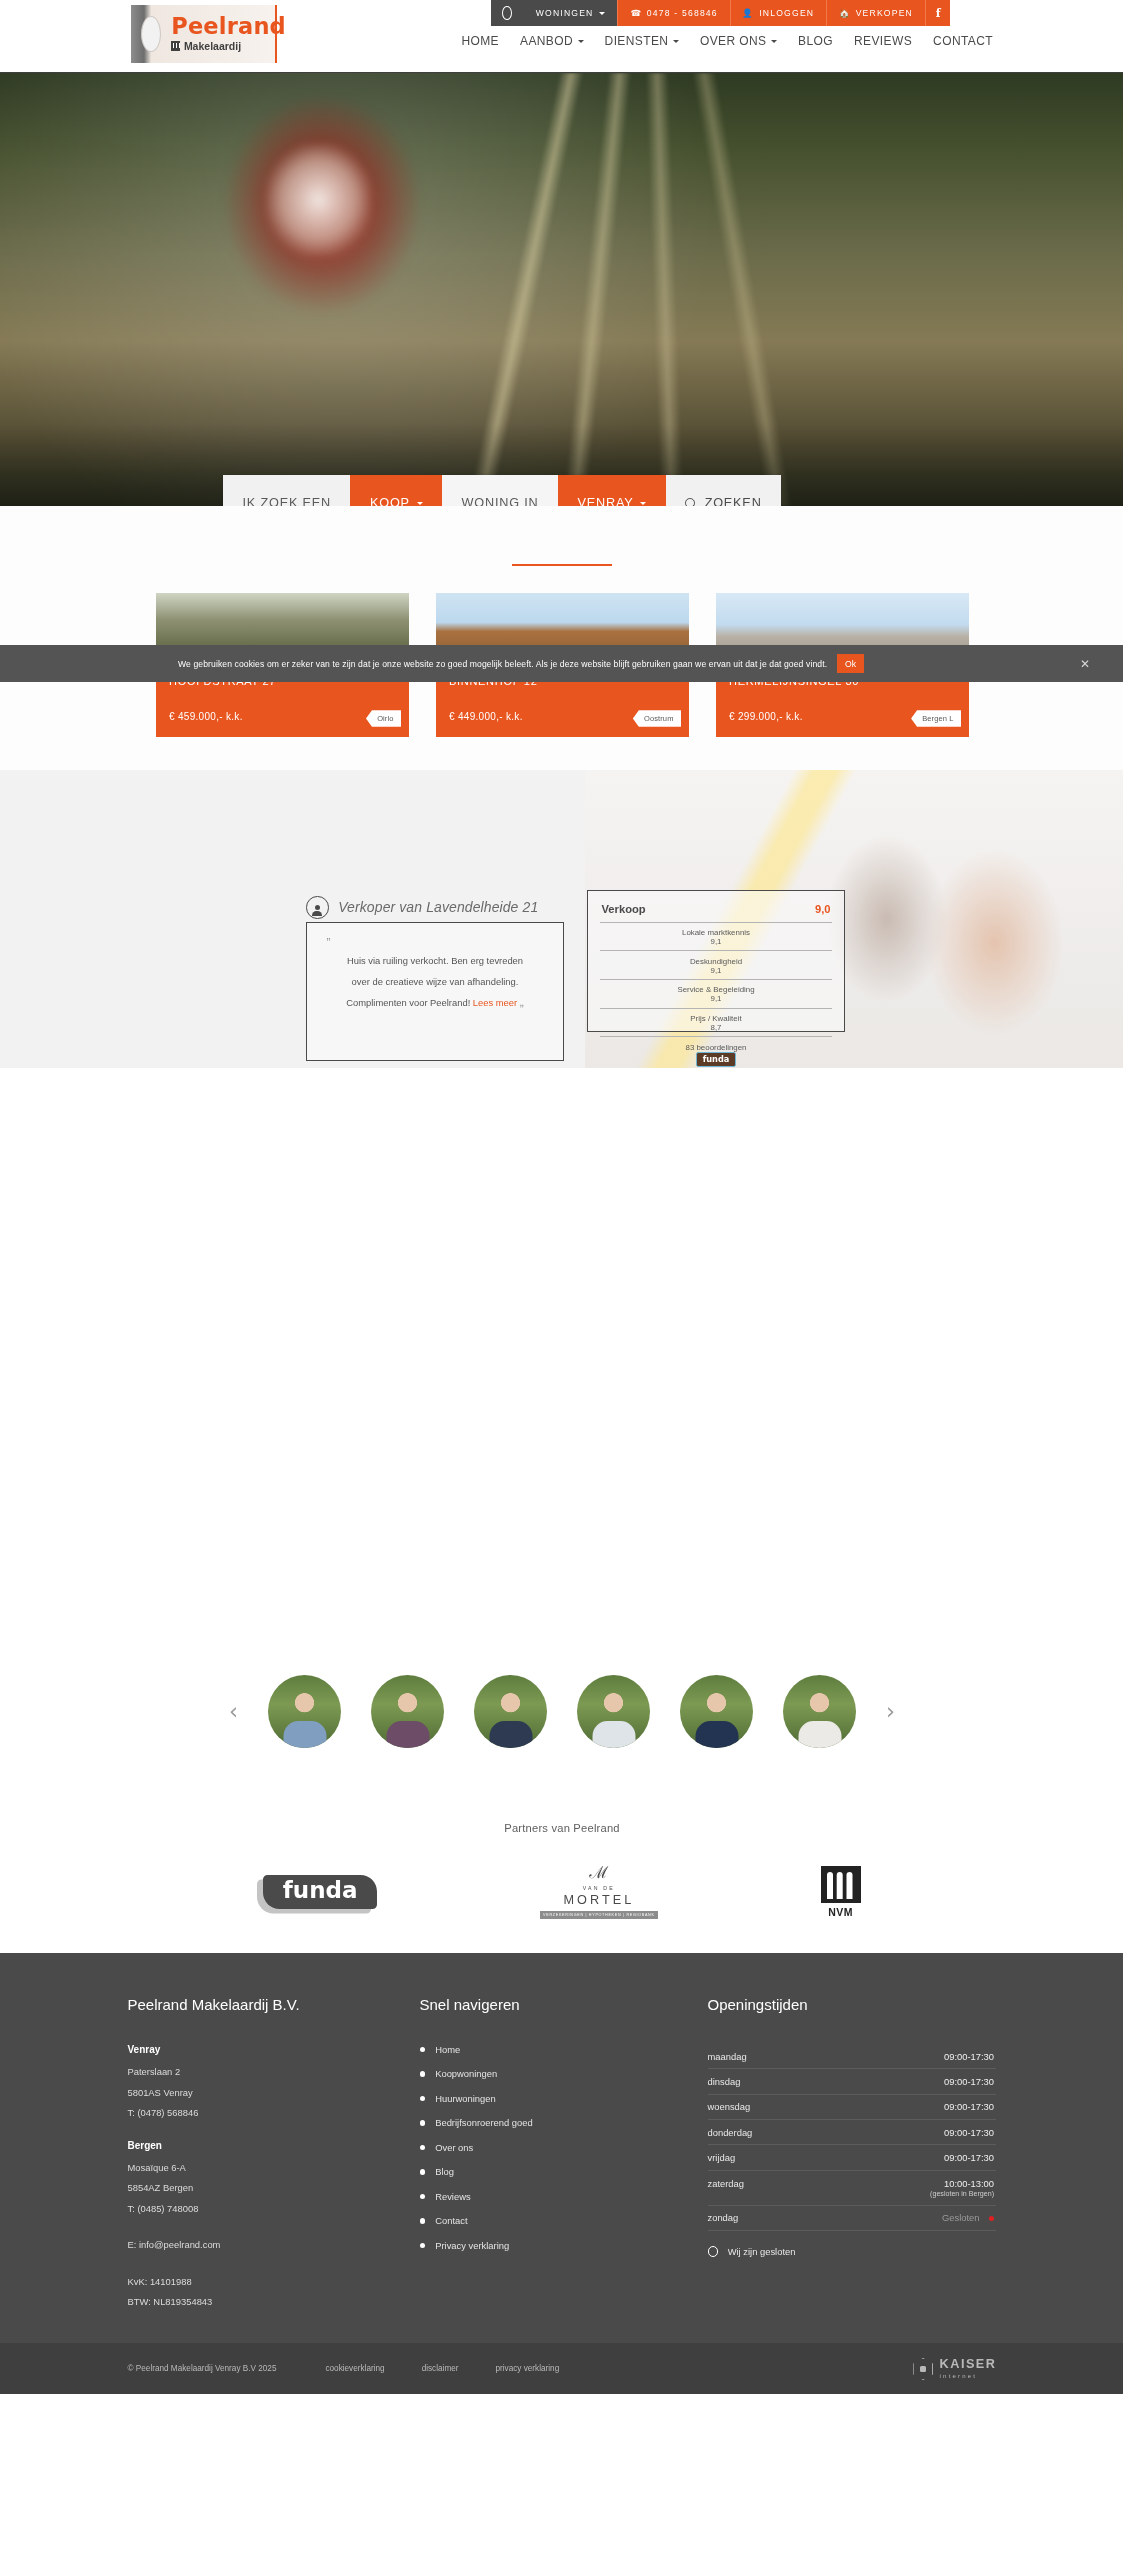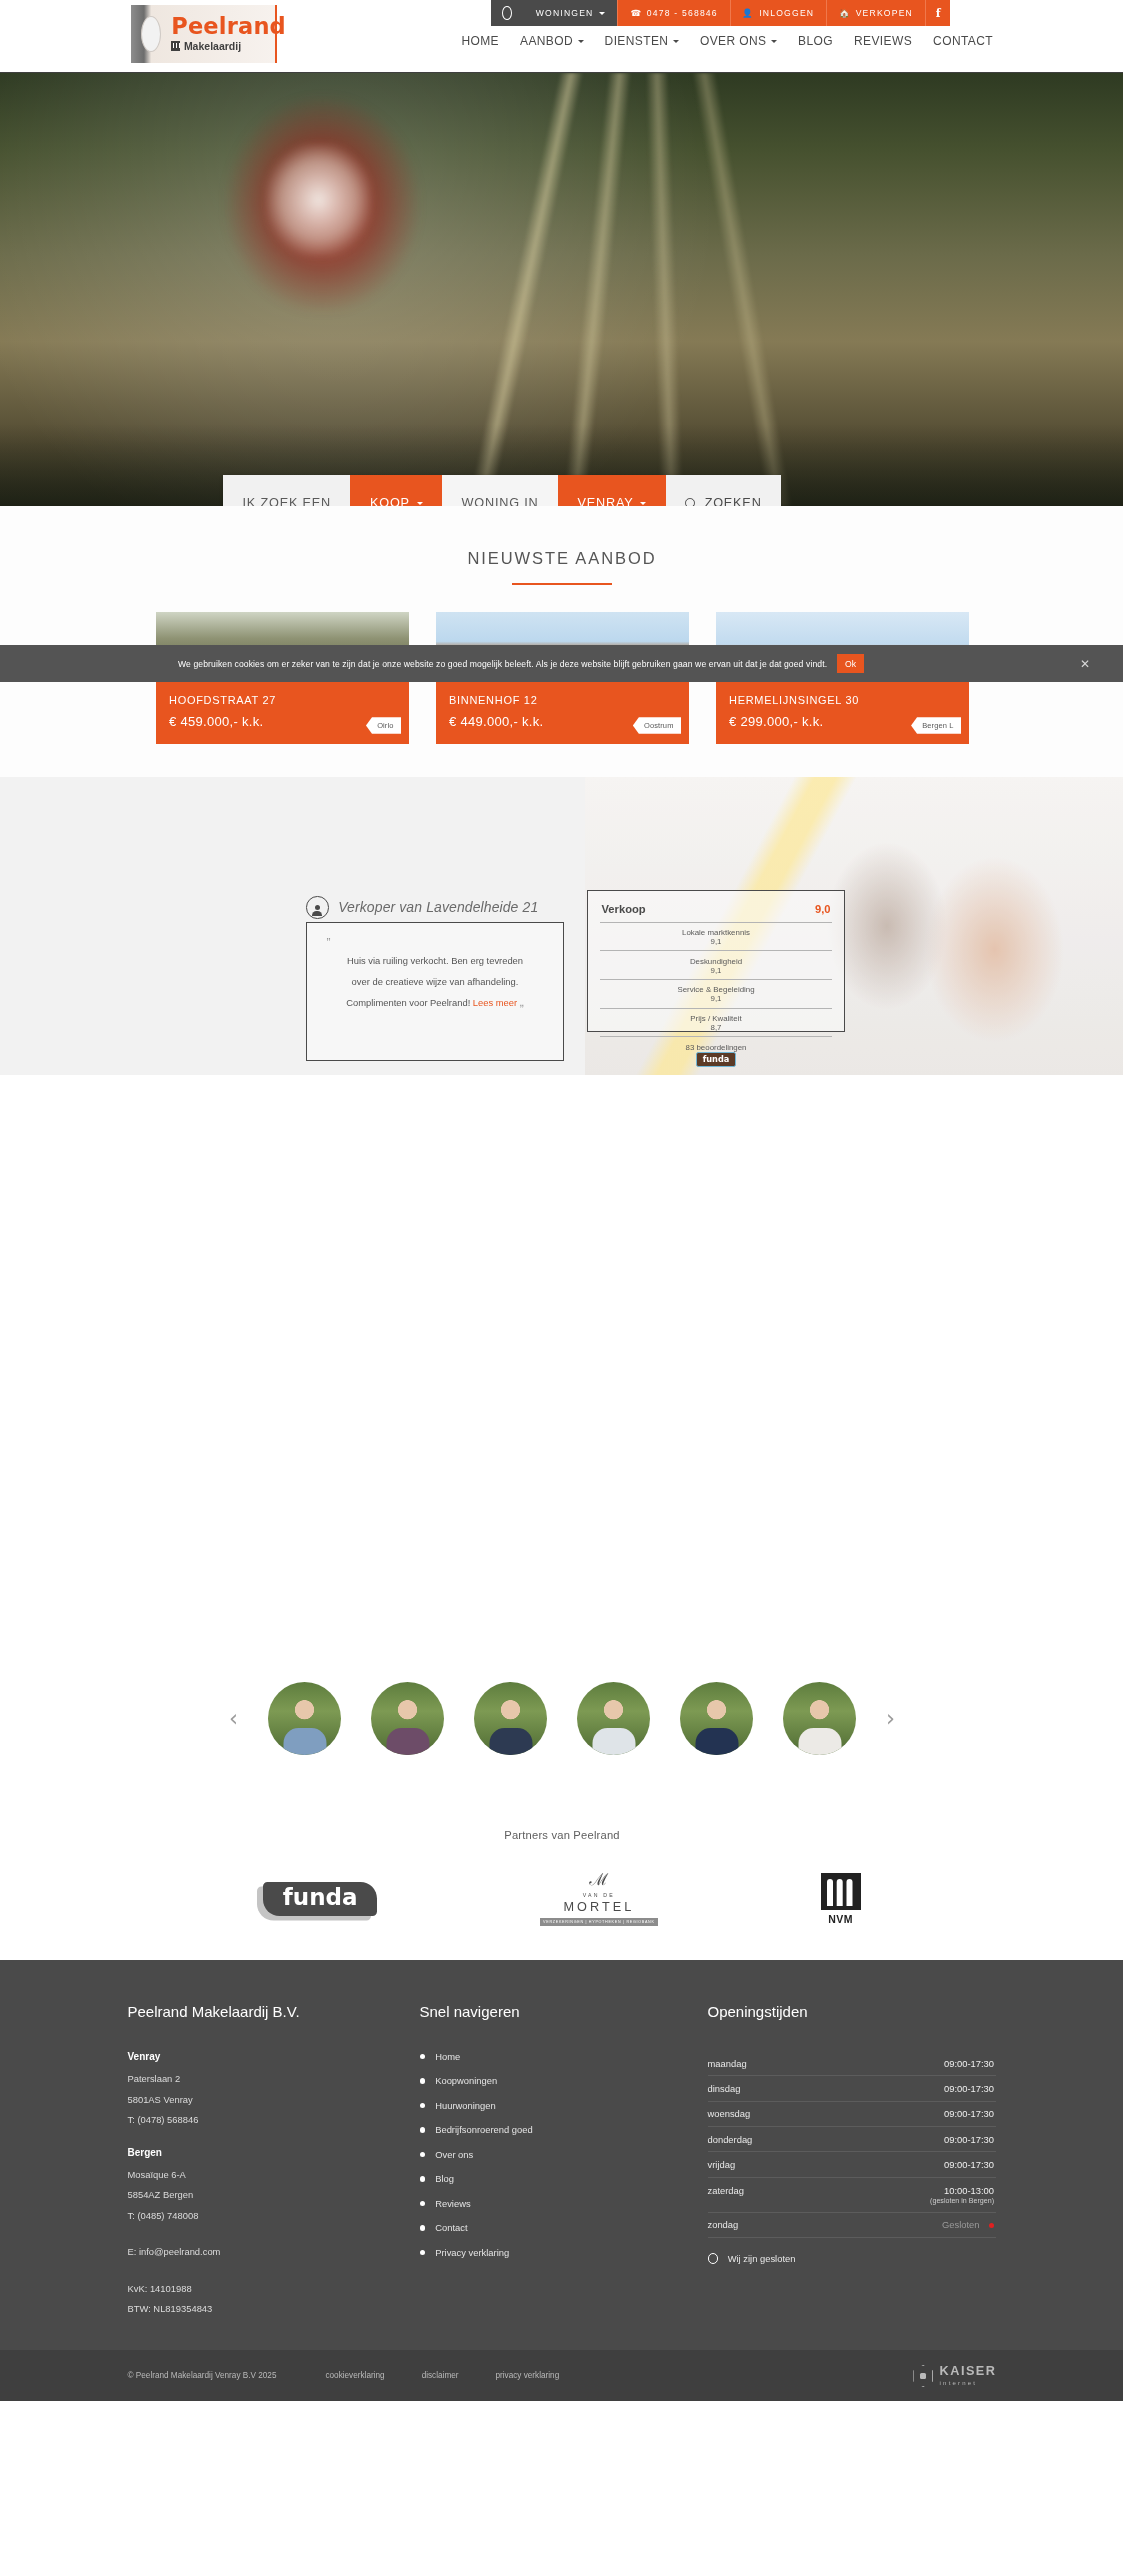--- a/index.html
+++ b/index.html
@@ -160,21 +160,21 @@
   .card { width:253px; position:relative; }
   .card-photo { height: 70px; width:100%; display:block; }
   .ph1 { background: linear-gradient(180deg,#cfd5c4 0%,#8e9273 38%,#6e7452 70%,#596042 100%);}
   .ph2 { background: linear-gradient(180deg,#cfe3f2 0%,#bcd8ee 42%,#a9713f 55%,#8c5c33 100%);}
   .ph3 { background: linear-gradient(180deg,#d8e8f5 0%,#c2dbef 45%,#b9b1a6 62%,#9a8e81 100%);}
   .card-body {
     background:#e8551f; color:#ffffff; padding:12px 13.5px 15px; position:relative;
     min-height: 57px;
   }
   .card-addr { font-size:11px; letter-spacing:0.7px; }
-  .card-price { font-size:13px; margin-top:8px; letter-spacing:0.3px;}
+  .card-price { font-size:10px; margin-top:24px; letter-spacing:0.3px;}
   .card-tag {
     position:absolute; right:7.5px; bottom:10.5px;
     background:#ffffff; color:#5a5a5a; font-size:7.5px;
     padding:3.7px 7.5px 3.7px 11.2px; letter-spacing:0.1px;
     clip-path: polygon(6px 0, 100% 0, 100% 100%, 6px 100%, 0 50%);
   }
 
   
   .cookie {
     position:absolute; left:0; top:139px; width:1124px; height:37px;
@@ -449,21 +449,20 @@
         <span class="caret-down"></span>
       </div>
       <div class="sb-cell sb-search">
         <span class="mag"></span>
         <span>ZOEKEN</span>
       </div>
     </div>
   </div>
 
   <div class="listings-section">
-    <div class="section-title">NIEUWSTE AANBOD</div>
     <div class="title-rule"></div>
 
     <div class="cards">
 
       <div class="card">
         <div class="card-photo ph1"></div>
         <div class="card-body">
           <div class="card-addr">HOOFDSTRAAT 27</div>
           <div class="card-price">€ 459.000,- k.k.</div>
           <div class="card-tag">Oirlo</div>

